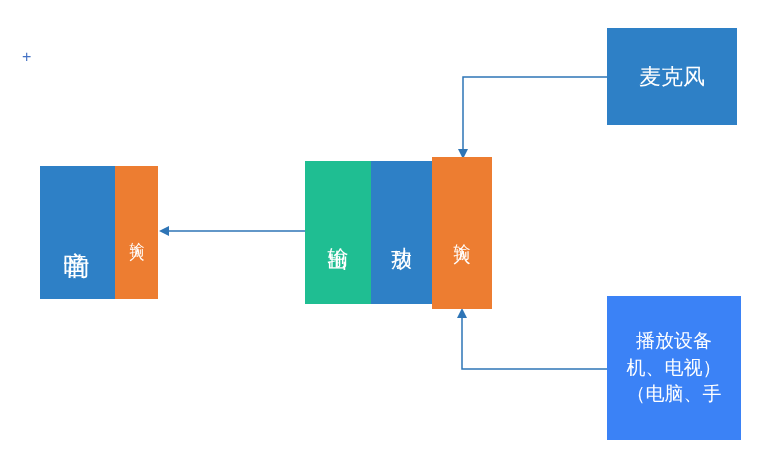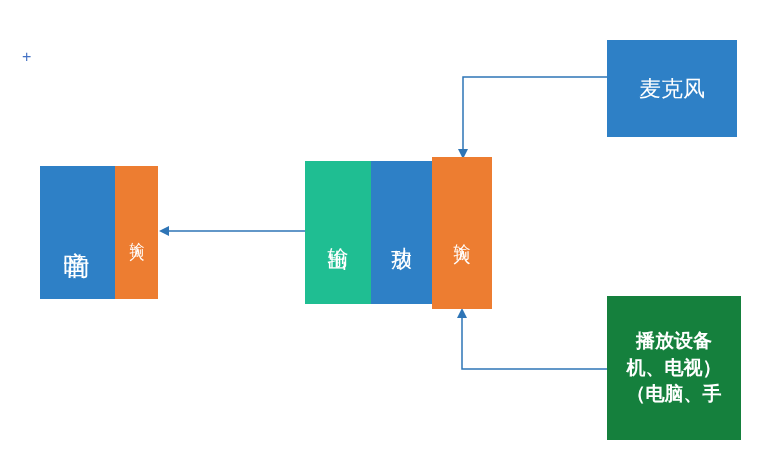--- a/index.html
+++ b/index.html
@@ -33,22 +33,22 @@
     text-align: center;
   }
 
   .vtext {
     writing-mode: vertical-rl;
     text-orientation: upright;
     letter-spacing: 3px;
   }
 
   
-  .node-microphone   { left: 607px; top: 28px;  width: 130px; height: 97px;  background: #2E80C6; font-size: 22px; margin-top: 12px; }
-  .node-playback     { left: 607px; top: 296px; width: 134px; height: 144px; background: #15803d; font-size: 19px; line-height: 1.4; flex-direction: column; font-weight: bold; }
+  .node-microphone   { left: 607px; top: 28px;  width: 130px; height: 97px;  background: #2E80C6; font-size: 22px; }
+  .node-playback     { left: 607px; top: 296px; width: 134px; height: 144px; background: #3b82f6; font-size: 19px; line-height: 1.4; flex-direction: column; }
   .node-amp-output   { left: 305px; top: 161px; width: 66px;  height: 143px; background: #1FBE92; font-size: 21px; }
   .node-amplifier    { left: 371px; top: 161px; width: 61px;  height: 143px; background: #2E80C6; font-size: 21px; }
   .node-amp-input    { left: 432px; top: 157px; width: 60px;  height: 152px; background: #ED7D31; font-size: 17px; }
   .node-speaker      { left: 40px;  top: 166px; width: 75px;  height: 133px; background: #2E80C6; font-size: 26px; }
   .node-speaker-input{ left: 115px; top: 166px; width: 43px;  height: 133px; background: #ED7D31; font-size: 15px; }
 
   .playback-line { display: block; }
 
   .arrows-layer {
     position: absolute;

